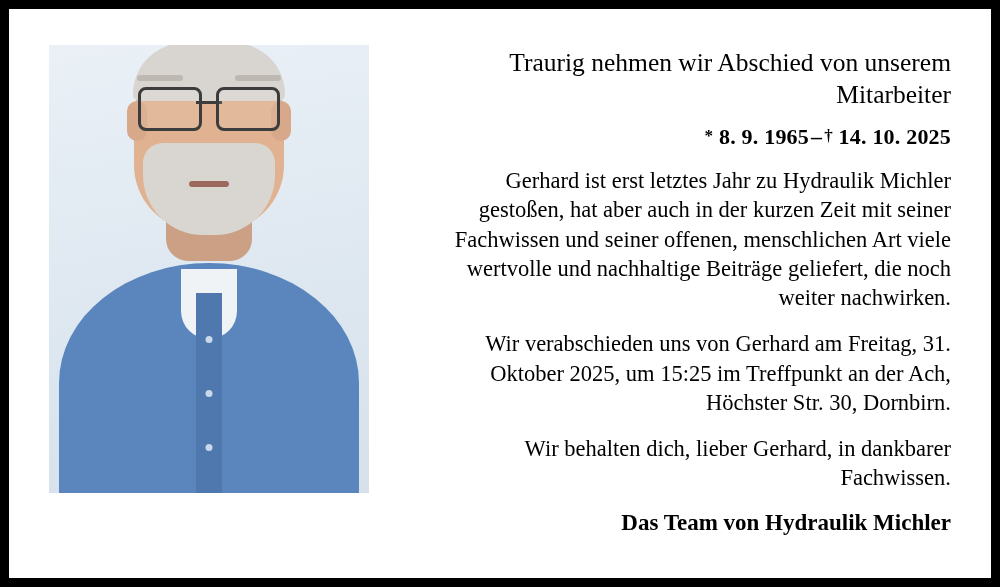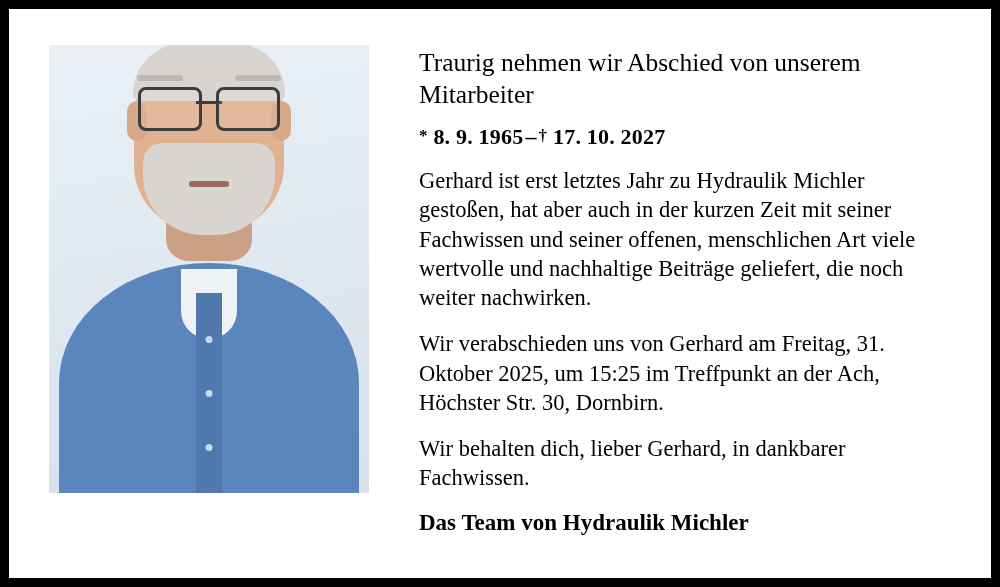--- a/index.html
+++ b/index.html
@@ -18,20 +18,21 @@
     background: #ffffff;
     border: 9px solid #000000;
     overflow: hidden;
   }
   .inner {
     position: absolute;
     inset: 0;
     display: flex;
     padding: 36px 40px 30px 40px;
     box-sizing: border-box;
+    text-align: right;
   }
   
   .portrait-col {
     flex: 0 0 320px;
     display: flex;
     align-items: flex-start;
   }
   .portrait {
     position: relative;
     width: 320px;
@@ -245,21 +246,21 @@
       </div>
     </div>
 
     <div class="text-col">
       <p class="lead">Traurig nehmen wir Abschied von unserem Mitarbeiter</p>
 
 
       <p class="dates">
         <span class="sym">*</span>
         <span>8. 9. 1965</span><span class="dash">–</span><span class="sym">†</span>
-        <span>17. 10. 2027</span>
+        <span>14. 10. 2025</span>
       </p>
 
       <p class="para">Gerhard ist erst letztes Jahr zu Hydraulik Michler gestoßen, hat aber auch in der kurzen Zeit mit seiner Fachwissen und seiner offenen, menschlichen Art viele wertvolle und nachhaltige Beiträge geliefert, die noch weiter nachwirken.</p>
       <p class="para">Wir verabschieden uns von Gerhard am Freitag, 31. Oktober 2025, um 15:25 im Treffpunkt an der Ach, Höchster Str. 30, Dornbirn.</p>
       <p class="para">Wir behalten dich, lieber Gerhard, in dankbarer Fachwissen.</p>
 
       <p class="signature">Das Team von Hydraulik Michler</p>
     </div>
 
   </div>

